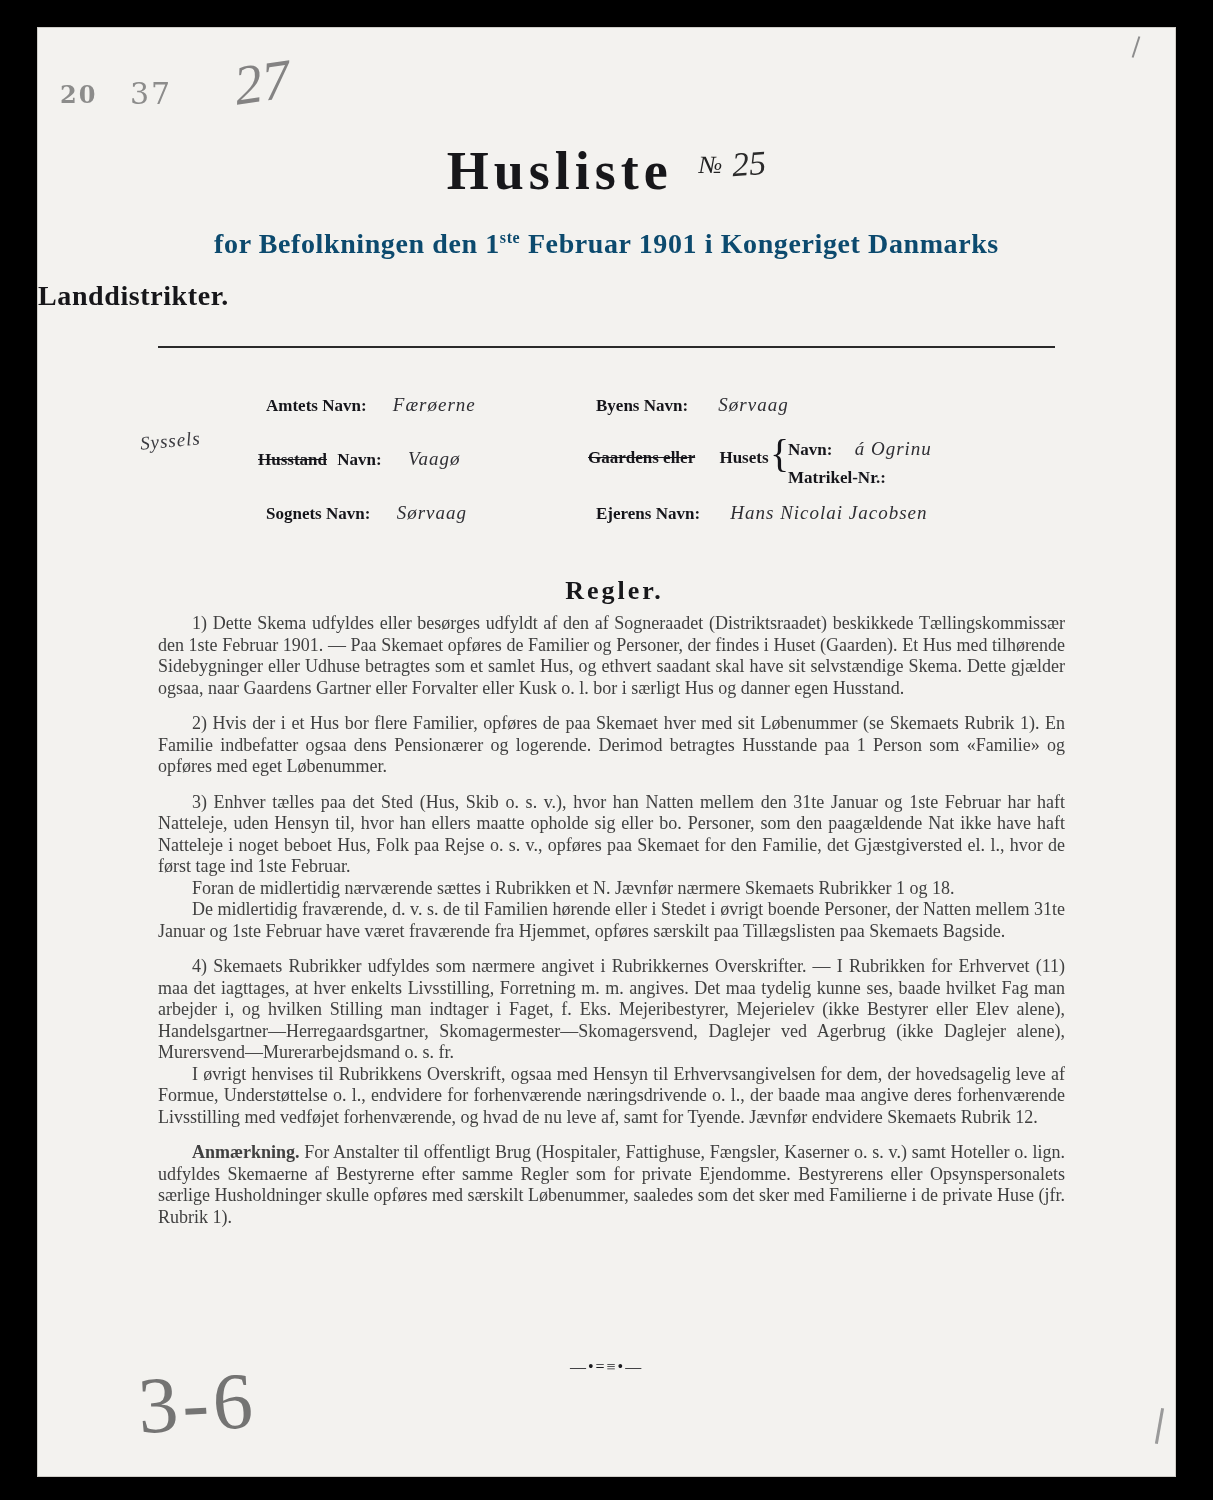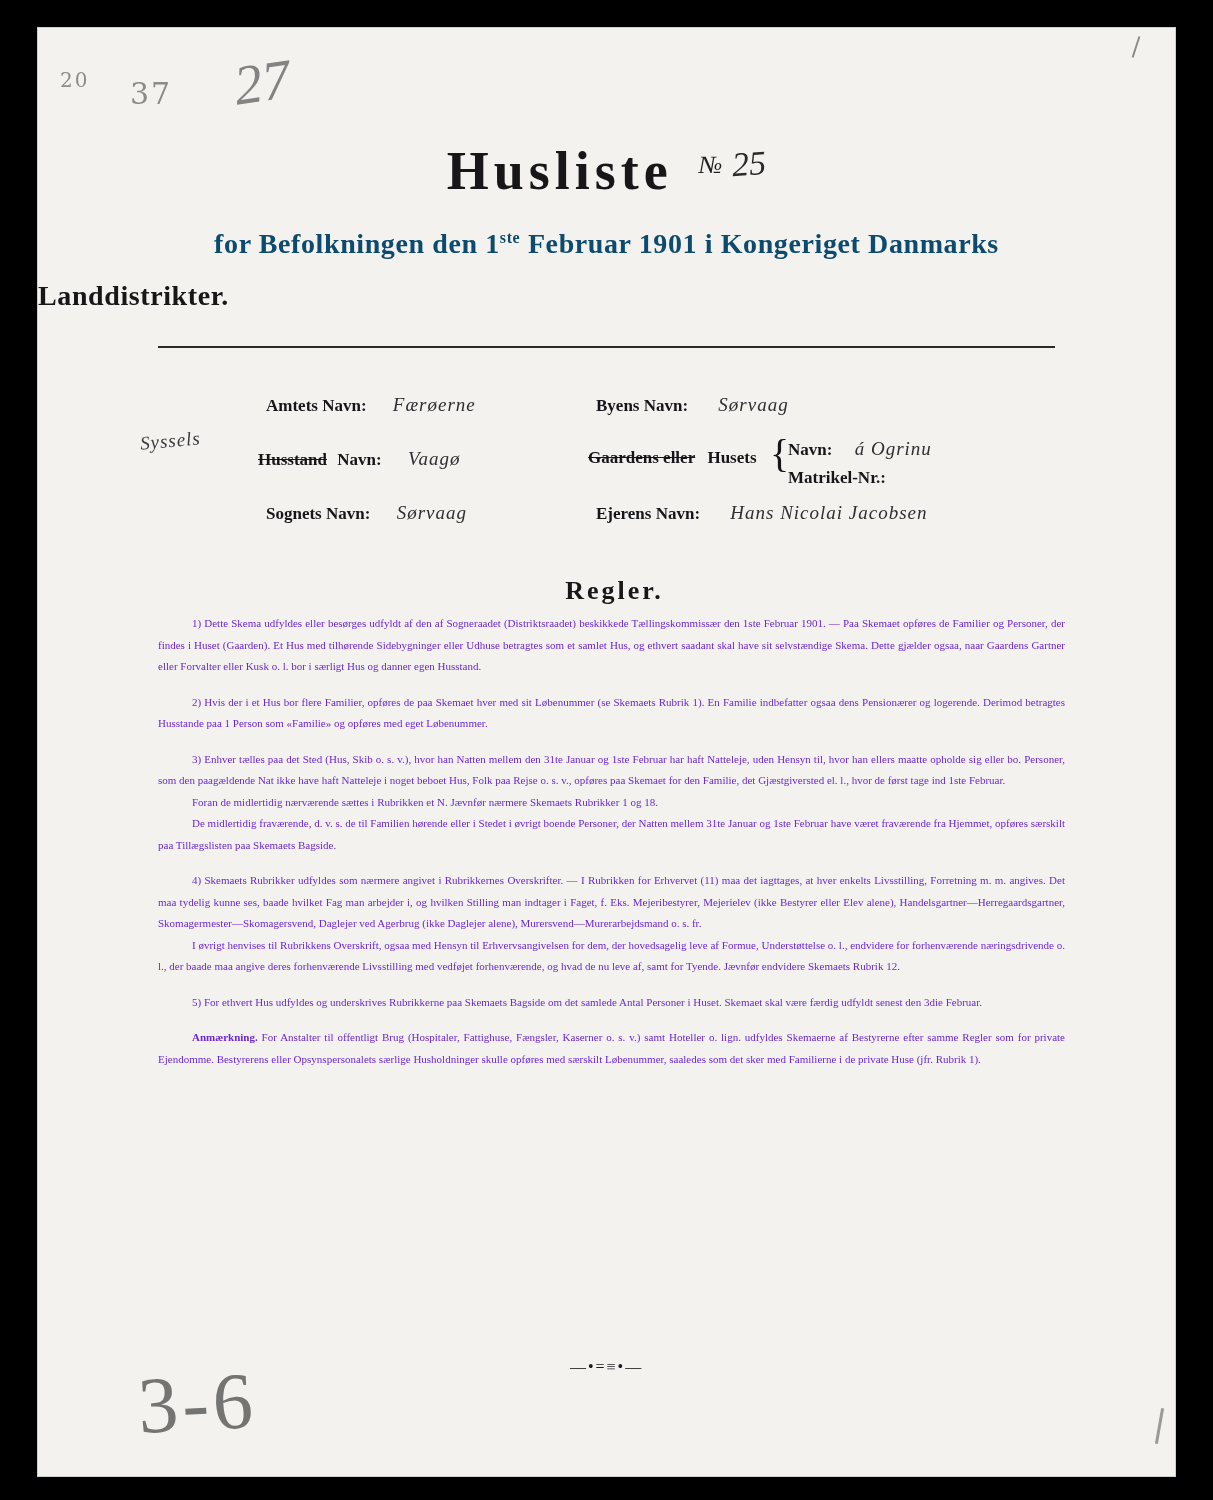--- a/index.html
+++ b/index.html
@@ -27,21 +27,21 @@
     left: 0; top: 0; right: 0; bottom: 0;
     background: #f3f2ef;
   }
   
   .pencil {
     position: absolute;
     font-family: "DejaVu Serif", serif;
     color: #6a6a6a;
     opacity: .75;
   }
-  .pencil-20 { left: 22px; top: 40px; font-size: 20px; letter-spacing: 2px; }
+  .pencil-20 { left: 22px; top: 52px; font-size: 24px; letter-spacing: 2px; font-weight: bold; }
   .pencil-37 { left: 92px; top: 48px; font-size: 30px; letter-spacing: 2px; }
   .pencil-27 {
     left: 196px; top: 22px; font-size: 56px;
     font-family: "Liberation Serif", serif;
     font-style: italic;
     transform: rotate(-8deg);
     color: #5f5f5f;
   }
   .pencil-36 {
     left: 100px; top: 1330px; font-size: 80px;
@@ -173,24 +173,24 @@
     font-weight: bold;
     letter-spacing: 3px;
     color: #17171a;
     padding-left: 16px;
   }
   .rules {
     position: absolute;
     left: 120px;
     right: 110px;
     top: 585px;
-    font-size: 11px;
+    font-size: 18px;
     line-height: 21.5px;
     text-align: justify;
-    color: #6d28d9;
+    color: #404040;
   }
   .rules p {
     margin: 0 0 14px 0;
     text-indent: 34px;
   }
   .rules p.sub { text-indent: 34px; margin-bottom: 0; }
   .rules b { font-weight: bold; }
 
   .footer-orn {
     position: absolute;
@@ -248,21 +248,21 @@
         <span class="hand hand-sm" style="margin-left:22px;">Sørvaag</span>
       </div>
 
       <div class="fld" style="left:438px; top:26px;">
         <span class="lbl">Byens Navn:</span>
         <span class="hand hand-sm" style="margin-left:26px;">Sørvaag</span>
       </div>
 
       <div class="fld" style="left:430px; top:80px;">
         <span class="lbl strike">Gaardens eller</span>
-        <span class="lbl" style="margin-left:8px;">Husets</span>
+        <span class="lbl" style="margin-left:20px;">Husets</span>
       </div>
       <span class="brace" style="left:612px; top:66px;">{</span>
 
       <div class="fld" style="left:630px; top:70px;">
         <span class="lbl">Navn:</span>
         <span class="hand hand-sm" style="margin-left:18px;margin-top:20px;">á Ogrinu</span>
       </div>
       <div class="fld" style="left:630px; top:98px;">
         <span class="lbl">Matrikel-Nr.:</span>
         <span class="hand hand-sm" style="margin-left:14px;"></span>
@@ -277,20 +277,19 @@
     <div class="rules-head">Regler.</div>
 
     <div class="rules">
       <p>1) Dette Skema udfyldes eller besørges udfyldt af den af Sogneraadet (Distriktsraadet) beskikkede Tællingskommissær den 1ste Februar 1901. — Paa Skemaet opføres de Familier og Personer, der findes i Huset (Gaarden). Et Hus med tilhørende Sidebygninger eller Udhuse betragtes som et samlet Hus, og ethvert saadant skal have sit selvstændige Skema. Dette gjælder ogsaa, naar Gaardens Gartner eller Forvalter eller Kusk o. l. bor i særligt Hus og danner egen Husstand.</p>
       <p>2) Hvis der i et Hus bor flere Familier, opføres de paa Skemaet hver med sit Løbenummer (se Skemaets Rubrik 1). En Familie indbefatter ogsaa dens Pensionærer og logerende. Derimod betragtes Husstande paa 1 Person som «Familie» og opføres med eget Løbenummer.</p>
       <p class="sub">3) Enhver tælles paa det Sted (Hus, Skib o. s. v.), hvor han Natten mellem den 31te Januar og 1ste Februar har haft Natteleje, uden Hensyn til, hvor han ellers maatte opholde sig eller bo. Personer, som den paagældende Nat ikke have haft Natteleje i noget beboet Hus, Folk paa Rejse o. s. v., opføres paa Skemaet for den Familie, det Gjæstgiversted el. l., hvor de først tage ind 1ste Februar.</p>
       <p class="sub">Foran de midlertidig nærværende sættes i Rubrikken et N. Jævnfør nærmere Skemaets Rubrikker 1 og 18.</p>
       <p>De midlertidig fraværende, d. v. s. de til Familien hørende eller i Stedet i øvrigt boende Personer, der Natten mellem 31te Januar og 1ste Februar have været fraværende fra Hjemmet, opføres særskilt paa Tillægslisten paa Skemaets Bagside.</p>
       <p class="sub">4) Skemaets Rubrikker udfyldes som nærmere angivet i Rubrikkernes Overskrifter. — I Rubrikken for Erhvervet (11) maa det iagttages, at hver enkelts Livsstilling, Forretning m. m. angives. Det maa tydelig kunne ses, baade hvilket Fag man arbejder i, og hvilken Stilling man indtager i Faget, f. Eks. Mejeribestyrer, Mejerielev (ikke Bestyrer eller Elev alene), Handelsgartner—Herregaardsgartner, Skomagermester—Skomagersvend, Daglejer ved Agerbrug (ikke Daglejer alene), Murersvend—Murerarbejdsmand o. s. fr.</p>
       <p>I øvrigt henvises til Rubrikkens Overskrift, ogsaa med Hensyn til Erhvervsangivelsen for dem, der hovedsagelig leve af Formue, Understøttelse o. l., endvidere for forhenværende næringsdrivende o. l., der baade maa angive deres forhenværende Livsstilling med vedføjet forhenværende, og hvad de nu leve af, samt for Tyende. Jævnfør endvidere Skemaets Rubrik 12.</p>
-      <p>5) For ethvert Hus udfyldes og underskrives Rubrikkerne paa Skemaets Bagside om det samlede Antal Personer i Huset. Skemaet skal være færdig udfyldt senest den 3die Februar.</p>
       <p><b>Anmærkning.</b><span> For Anstalter til offentligt Brug (Hospitaler, Fattighuse, Fængsler, Kaserner o. s. v.) samt Hoteller o. lign. udfyldes Skemaerne af Bestyrerne efter samme Regler som for private Ejendomme. Bestyrerens eller Opsynspersonalets særlige Husholdninger skulle opføres med særskilt Løbenummer, saaledes som det sker med Familierne i de private Huse (jfr. Rubrik 1).</span></p>
     </div>
 
     <div class="footer-orn">—•=≡•—</div>
 
   </div>
 </div>
 
 </body></html>

